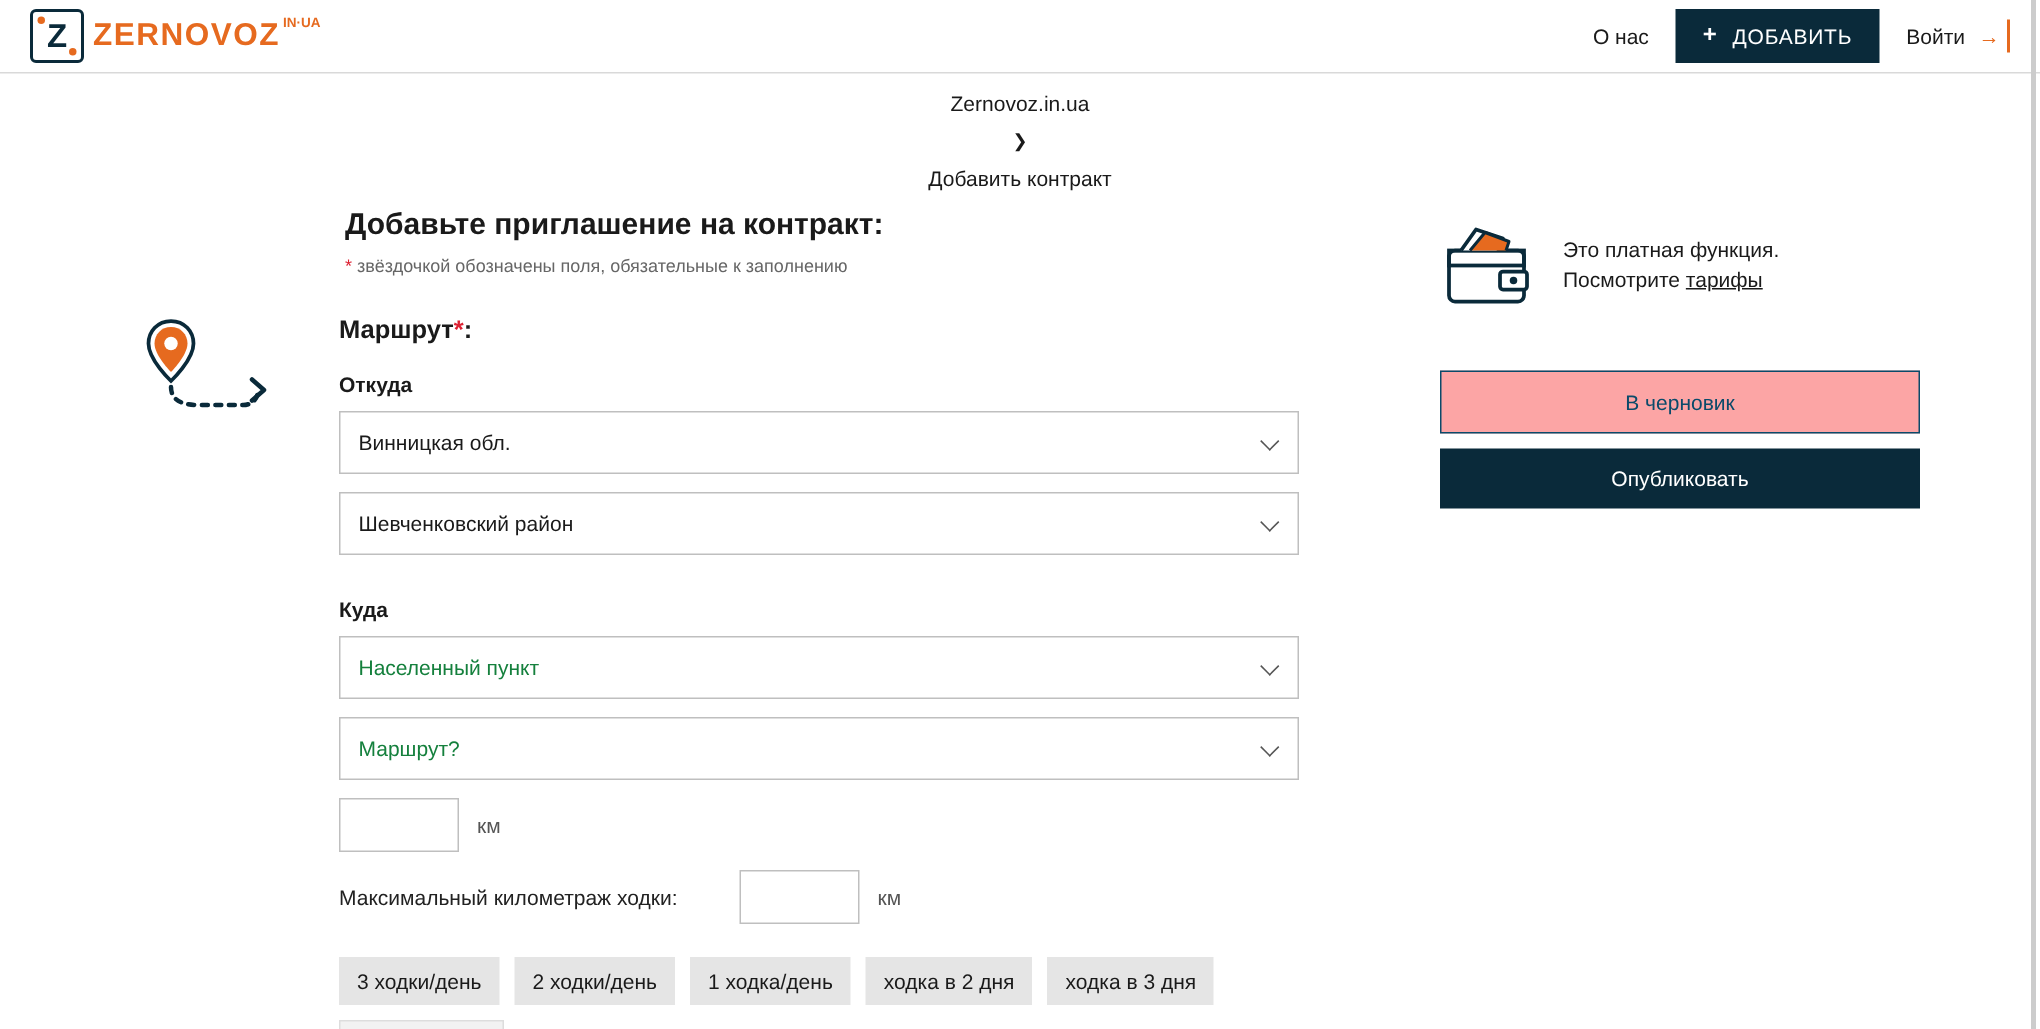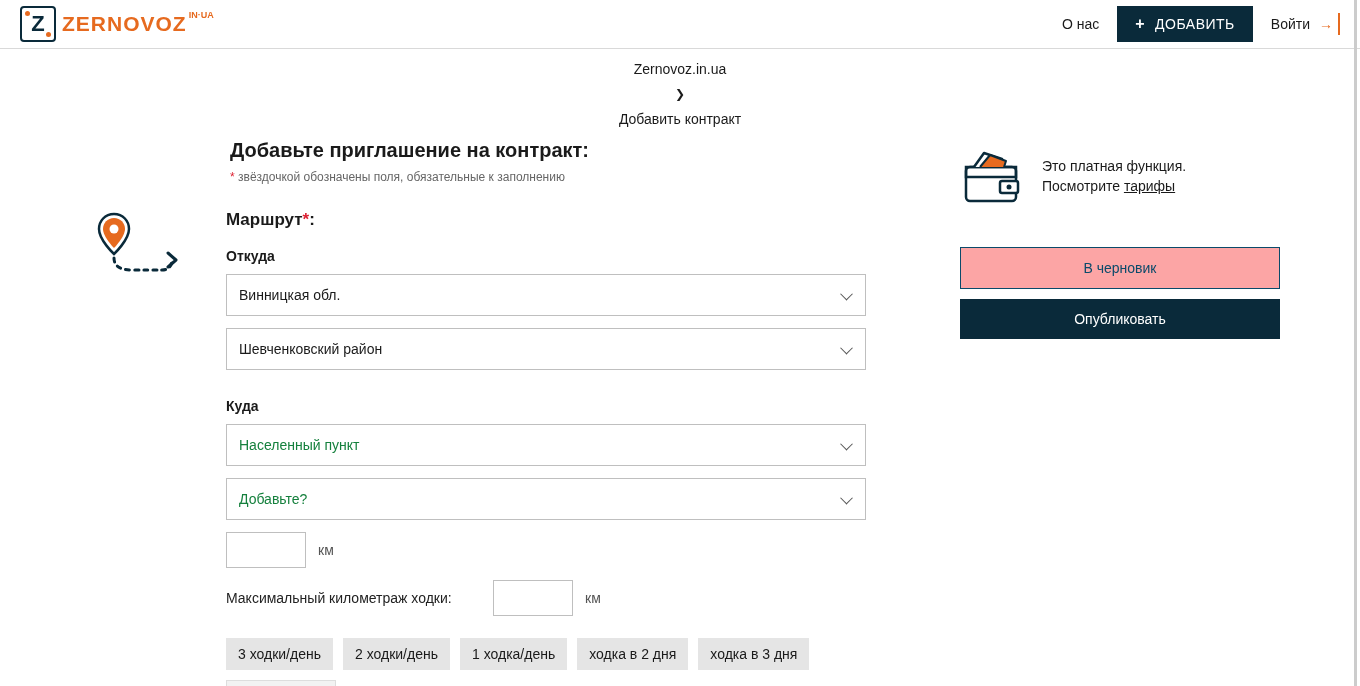--- a/index.html
+++ b/index.html
@@ -315,21 +315,21 @@
         <div class="section-title">
           <span>Маршрут</span><span class="ast">*</span>:
         </div>
 
         <div class="field-label">Откуда</div>
         <div class="select">Винницкая обл.</div>
         <div class="select">Шевченковский район</div>
 
         <div class="field-label" style="margin-top:28px;">Куда</div>
         <div class="select placeholder">Населенный пункт</div>
-        <div class="select placeholder">Добавьте?</div>
+        <div class="select placeholder">Маршрут?</div>
 
         <div class="km-row">
           <input class="km-input" style="">
           <span class="km-unit">км</span>
         </div>
         <div class="km-row">
           <span class="km-label">Максимальный километраж ходки:</span>
           <input class="km-input" style="">
           <span class="km-unit">км</span>
         </div>

